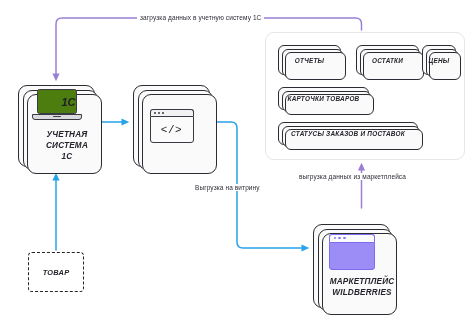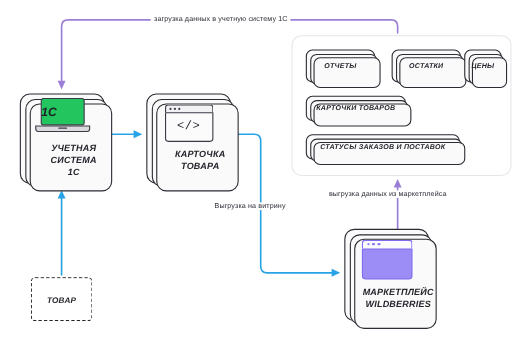--- a/index.html
+++ b/index.html
@@ -65,24 +65,24 @@
     line-height: 1.32;
     white-space: pre-line;
     padding-left: 21px;
   }
 
   
   .laptop { position: relative; width: 50px; height: 34px; }
   .laptop .screen {
     position: absolute; left: 5px; top: 0; width: 40px; height: 25px;
     box-sizing: border-box;
-    background: #22c55e;
+    background: #4d7c0f;
     border: 1.4px solid #3a3a44;
     border-radius: 2.5px;
-    display: flex; align-items: center; justify-content: flex-start;
+    display: flex; align-items: center; justify-content: flex-end;
   }
   .laptop .screen span {
     font-style: italic; font-weight: 700; font-size: 11px; color: #1f1f27;
   }
   .laptop .base {
     position: absolute; left: 0; top: 25px; width: 50px; height: 6px;
     box-sizing: border-box;
     background: #d9d9de;
     border: 1.3px solid #3a3a44;
     border-radius: 0 0 3px 3px;
@@ -267,22 +267,20 @@
     <div class="browser">
       <div class="bar">
         <i></i>
         <i></i>
         <i></i>
       </div>
       <div class="body">
         <span>&lt;/&gt;</span>
       </div>
     </div>
-    <div class="node-label">КАРТОЧКА
-ТОВАРА</div>
   </div>
 
   <div id="panel" style="left:265px; top:32px; width:200px; height:128px;">
 
     <div class="chip" style="left:12px; top:12px; width:63px; height:30px;">
       <div class="sheet1"></div>
       <div class="sheet2"></div>
       <div class="chip-label">ОТЧЕТЫ</div>
     </div>
 
@@ -304,21 +302,21 @@
       <div class="chip-label">КАРТОЧКИ ТОВАРОВ</div>
     </div>
 
     <div class="chip" style="left:12px; top:89px; width:140px; height:23px;">
       <div class="sheet1"></div>
       <div class="sheet2"></div>
       <div class="chip-label">СТАТУСЫ ЗАКАЗОВ И ПОСТАВОК</div>
     </div>
   </div>
 
-  <div class="card node" style="left:313px; top:208px; width:77px; height:84px;">
+  <div class="card node" style="left:313px; top:224px; width:77px; height:84px;">
     <div class="sheet1"></div>
     <div class="sheet2"></div>
     <div class="mpwin">
       <div class="bar">
         <i></i>
         <i></i>
         <i></i>
       </div>
       <div class="body"></div>
     </div>

